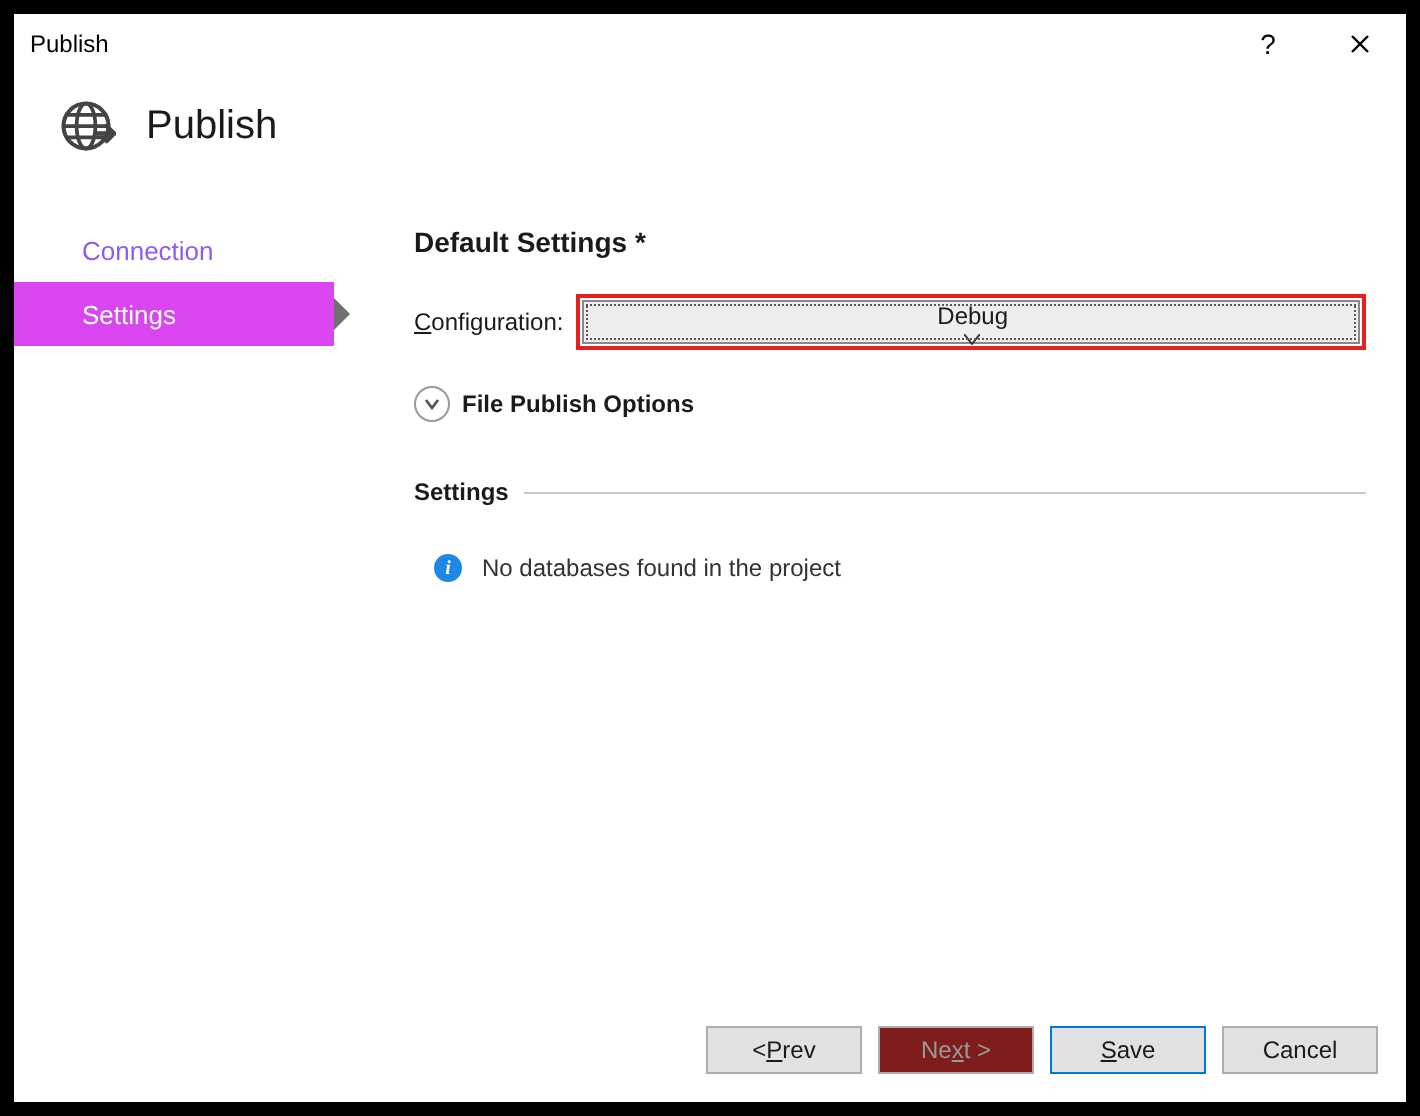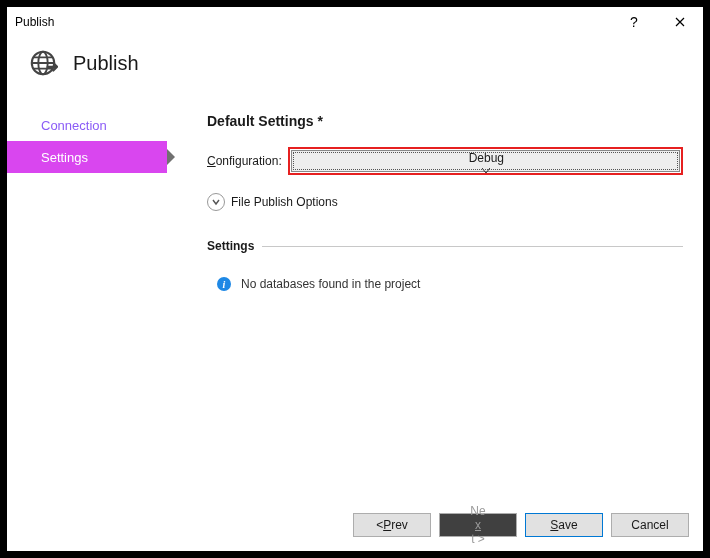--- a/index.html
+++ b/index.html
@@ -133,21 +133,21 @@
     outline: 1px dotted #555;
     outline-offset: -3px;
     flex-direction: column;
   }
   .config-select .chev { font-size: 10px; color: #333; }
 
   .expander {
     display: flex;
     align-items: center;
     gap: 6px;
-    font-weight: 400;
+    font-weight: 700;
     font-size: 12px;
     margin-bottom: 28px;
     cursor: pointer;
   }
   .expander .exp-btn {
     width: 18px; height: 18px;
     border: 1px solid #999;
     border-radius: 50%;
     display: flex; align-items: center; justify-content: center;
   }
@@ -199,22 +199,21 @@
     font-size: 12px;
     display: flex;
     align-items: center;
     justify-content: center;
     cursor: pointer;
   }
   .btn .accel { text-decoration: underline; }
   .btn.disabled {
     color: #9a9a9a;
     cursor: default;
-    background: #404040;
-    flex-direction: column;
+    background: #7f1d1d;
   }
   .btn.primary {
     border: 1px solid #0078d4;
   }
 </style>
 </head>
 <body>
 
 <div class="window">
 

